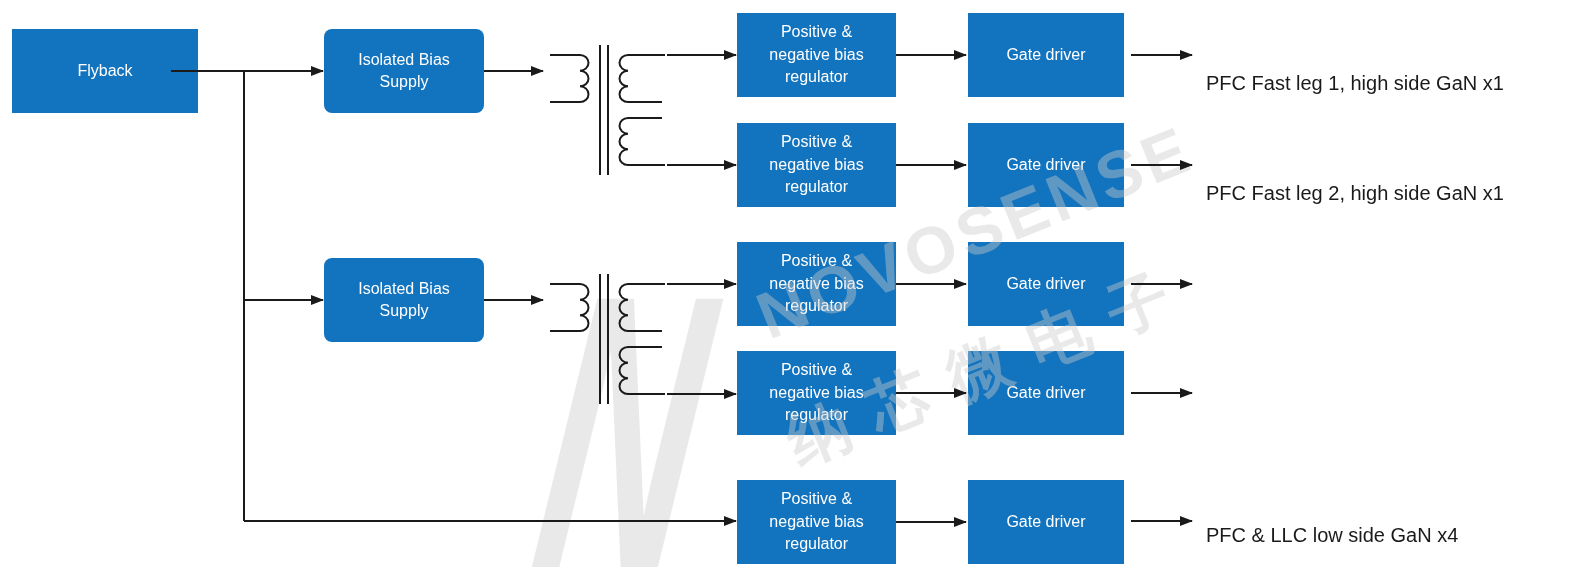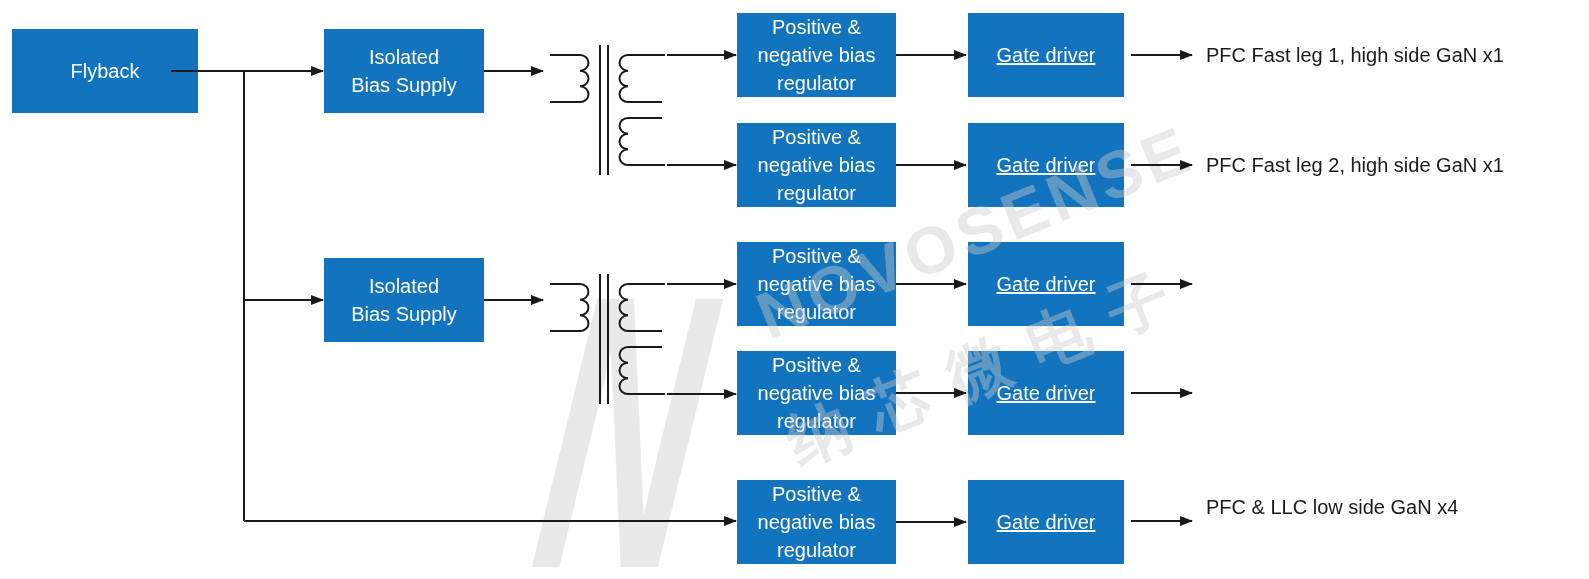--- a/index.html
+++ b/index.html
@@ -4,36 +4,36 @@
 <style>
   html,body{margin:0;padding:0;background:#ffffff;}
   #canvas{
     position:relative;width:1589px;height:579px;background:#ffffff;overflow:hidden;
     font-family:"Liberation Sans","DejaVu Sans",sans-serif;
   }
   
   .box{
     position:absolute;background:var(--box-blue,#1273BE);color:var(--box-text,#fff);
     display:flex;align-items:center;justify-content:center;text-align:center;
-    font-size:20px;line-height:1.4;z-index:1;
+    font-size:16px;line-height:1.4;z-index:1;
   }
   .box span{display:block;}
   .flyback{left:12px;top:29px;width:186px;height:84px;}
-  .ibs{left:324px;width:160px;height:84px;}
+  .ibs{left:324px;width:160px;height:84px;border-radius:8px;}
   .ibs span{width:106px;}
   .ibs1{top:29px;}
   .ibs2{top:258px;}
   .reg{left:737px;width:159px;height:84px;}
   .reg span{width:136px;}
-  .gate{left:968px;width:156px;height:84px;text-decoration:underline;}
+  .gate{left:968px;width:156px;height:84px;}
   .r1{top:13px}.r2{top:123px}.r3{top:242px}.r4{top:351px}.r5{top:480px}
   
   .out{
     position:absolute;left:1206px;transform:translateY(-50%);
-    font-size:20px;color:var(--label-text,#1a1a1a);white-space:nowrap;z-index:4;line-height:1;
+    font-size:20px;color:var(--label-text,#1a1a1a);white-space:nowrap;z-index:4;line-height:1;margin-top:28px;
   }
   .o1{top:55px}.o2{top:165px}.o3{top:284px}.o4{top:393px}.o5{top:507px}
   
   #connectors{position:absolute;left:0;top:0;z-index:3;}
   .cl{stroke:var(--line,#1a1a1a);stroke-width:2;fill:none;}
   .ah{fill:var(--line,#1a1a1a);}
   
   #wm-layer{position:absolute;left:0;top:0;width:100%;height:100%;z-index:2;opacity:.42;pointer-events:none;}
   .wm{position:absolute;font-weight:bold;color:var(--watermark,#cdcdcd);white-space:nowrap;line-height:1;}
   #wm-n{

